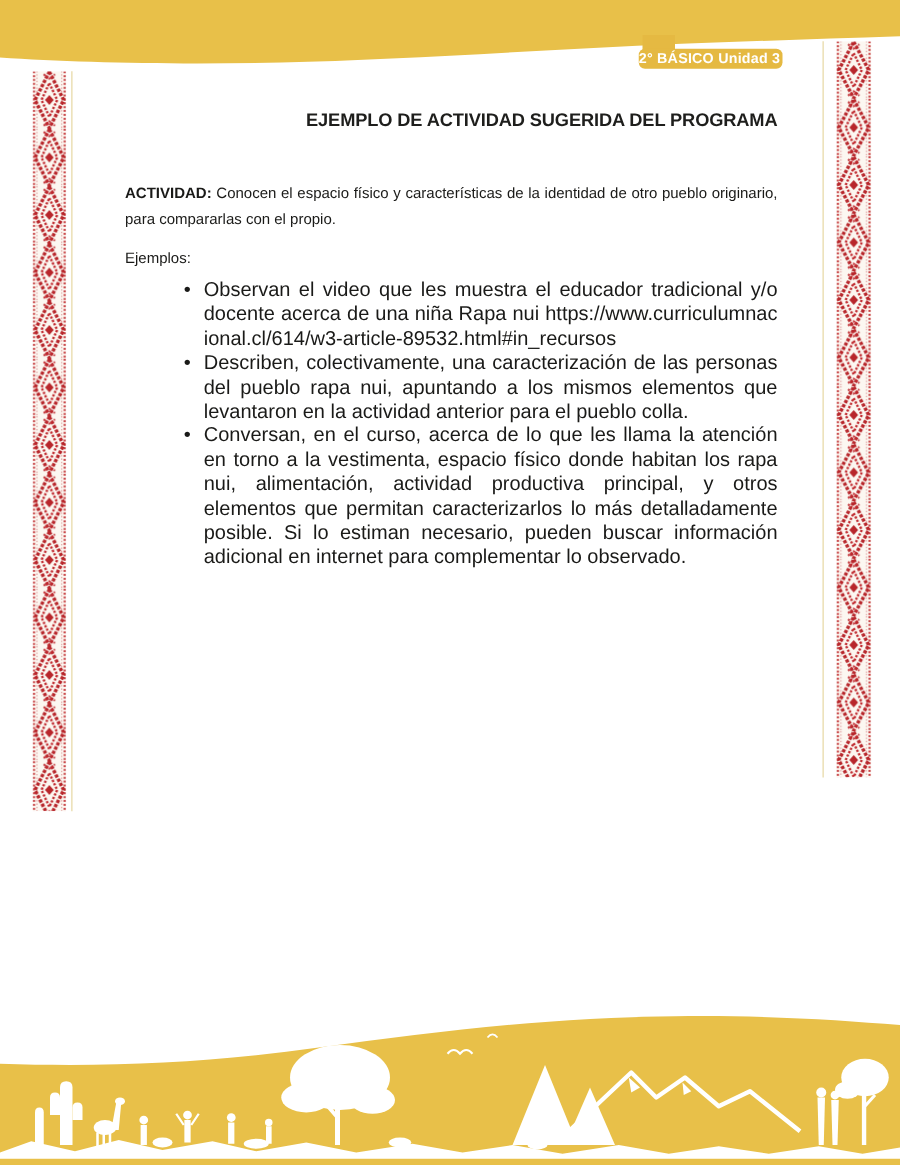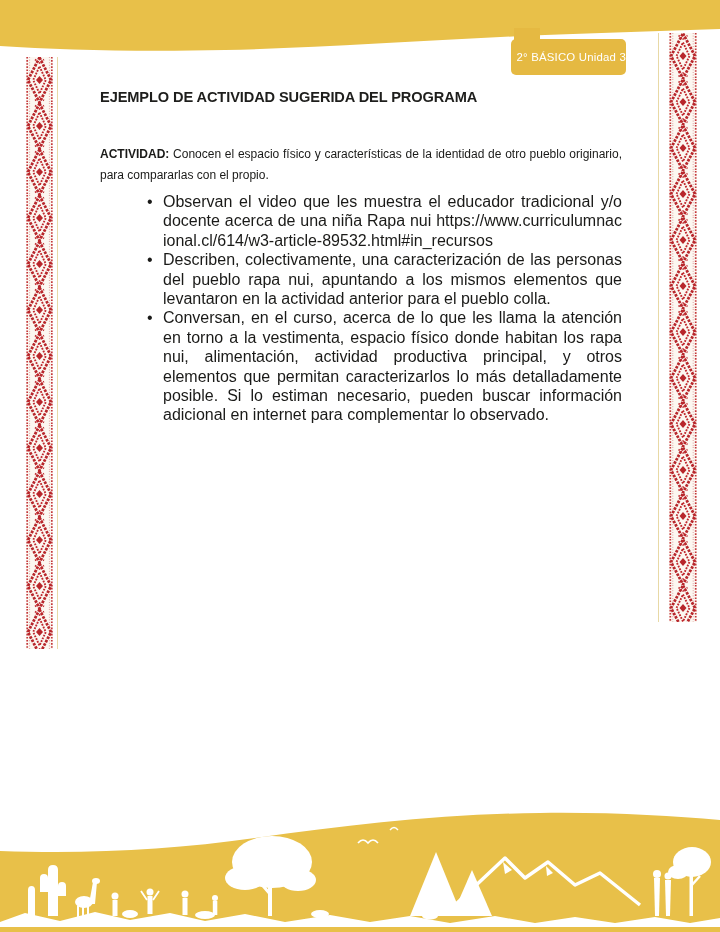--- a/index.html
+++ b/index.html
@@ -1,33 +1,33 @@
 <!DOCTYPE html>
 <html><head>
 <meta charset="utf-8">
 <style>
   html,body{margin:0;padding:0;background:#ffffff;}
   .page{position:relative;width:720px;height:932px;background:#ffffff;overflow:hidden;
         font-family:"Liberation Sans",sans-serif;color:#1a1a18;}
   
   .top-band{position:absolute;top:0;left:0;width:720px;height:70px;}
   .badge-tab{position:absolute;left:514px;top:28px;width:26px;height:14px;background:#e5b942;}
-  .unit-badge{position:absolute;left:511px;top:39px;width:115px;height:36px;background:#e5b942;
-              border-radius:5px;display:flex;align-items:center;justify-content:flex-end;
-              color:#ffffff;font-size:11.4px;font-weight:normal;letter-spacing:.2px;}
+  .unit-badge{position:absolute;left:511px;top:39px;width:115px;height:16px;background:#e5b942;
+              border-radius:5px;display:flex;align-items:center;justify-content:flex-start;
+              color:#ffffff;font-size:11.4px;font-weight:bold;letter-spacing:.2px;}
   
   .strip-left{position:absolute;left:26px;top:57px;}
   .strip-right{position:absolute;left:669px;top:33px;}
   .thinline{position:absolute;width:1px;background:#e8d9a6;}
   .thinline.l{left:57px;top:57px;height:592px;}
   .thinline.r{left:658px;top:33px;height:589px;}
   
   .content{position:absolute;left:100px;top:88px;width:522px;}
   h1.title{margin:0;font-size:14.6px;line-height:18px;font-weight:bold;color:#1e1e1c;
-           text-align:left;letter-spacing:-.1px;}
+           text-align:right;letter-spacing:-.1px;}
   .eje{margin-top:21px;height:41px;box-sizing:border-box;background:#b21e23;
        padding:6px 9px;color:#ffffff;font-size:11.4px;font-weight:bold;line-height:14px;}
   p.activity{margin:38px 0 0 0;font-size:12px;line-height:21px;text-align:justify;}
   p.activity b{font-weight:bold;margin-top:28px;}
   p.examples{margin:10px 0 0 0;font-size:12px;line-height:21px;}
   ul.example-list{margin:6px 0 0 0;padding:0 0 0 43px;list-style:none;}
   ul.example-list li{position:relative;padding-left:20px;font-size:16px;line-height:19.4px;
                      text-align:justify;}
   ul.example-list li::before{content:"\2022";position:absolute;left:4px;top:0;}
   .resource-link{color:#1a1a18;text-decoration:none;word-break:break-all;}
@@ -84,20 +84,21 @@
     <rect width="28" height="589" fill="url(#apR)"></rect>
   </svg>
   <div class="thinline r"></div>
 
   <div class="content">
     <h1 class="title">EJEMPLO DE ACTIVIDAD SUGERIDA DEL PROGRAMA</h1>
 
 
     <p class="activity"><b>ACTIVIDAD:</b><span> Conocen el espacio físico y características de la identidad de otro pueblo originario, para compararlas con el propio.</span></p>
 
+    <p class="examples">Ejemplos:</p>
 
     <ul class="example-list">
       <li><span>Observan el video que les muestra el educador tradicional y/o docente acerca de una niña Rapa nui </span><span class="resource-link">https://www.curriculumnacional.cl/614/w3-article-89532.html#in_recursos</span></li>
       <li><span>Describen, colectivamente, una caracterización de las personas del pueblo rapa nui, apuntando a los mismos elementos que levantaron en la actividad anterior para el pueblo colla.</span></li>
       <li><span>Conversan, en el curso, acerca de lo que les llama la atención en torno a la vestimenta, espacio físico donde habitan los rapa nui, alimentación, actividad productiva principal, y otros elementos que permitan caracterizarlos lo más detalladamente posible. Si lo estiman necesario, pueden buscar información adicional en internet para complementar lo observado.</span></li>
     </ul>
   </div>
 
   <svg class="footer-art" viewBox="0 0 720 162" aria-hidden="true">
     <path d="M0,81 C90,84 170,80 255,68 C350,55 440,44 540,43 C610,42 670,46 720,50 L720,162 L0,162 Z" fill="#e8c049"></path>

